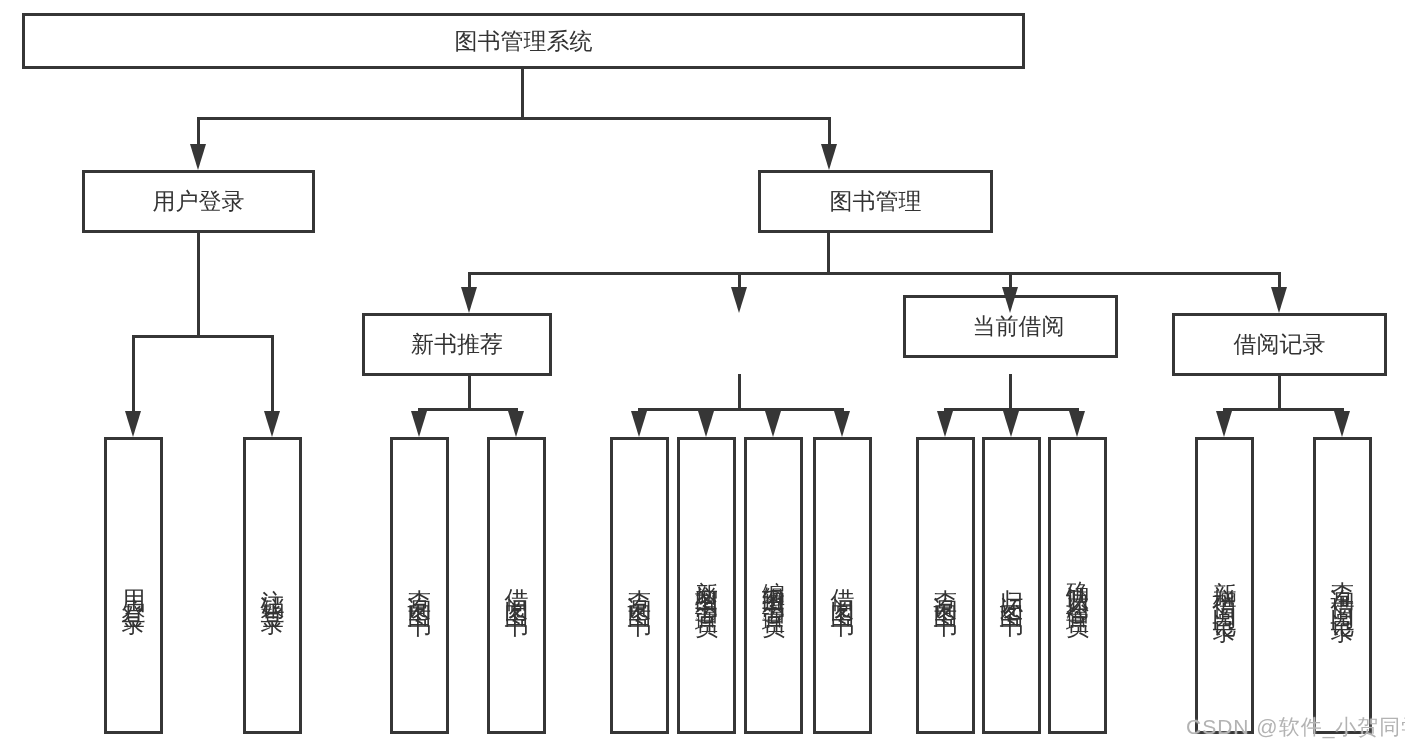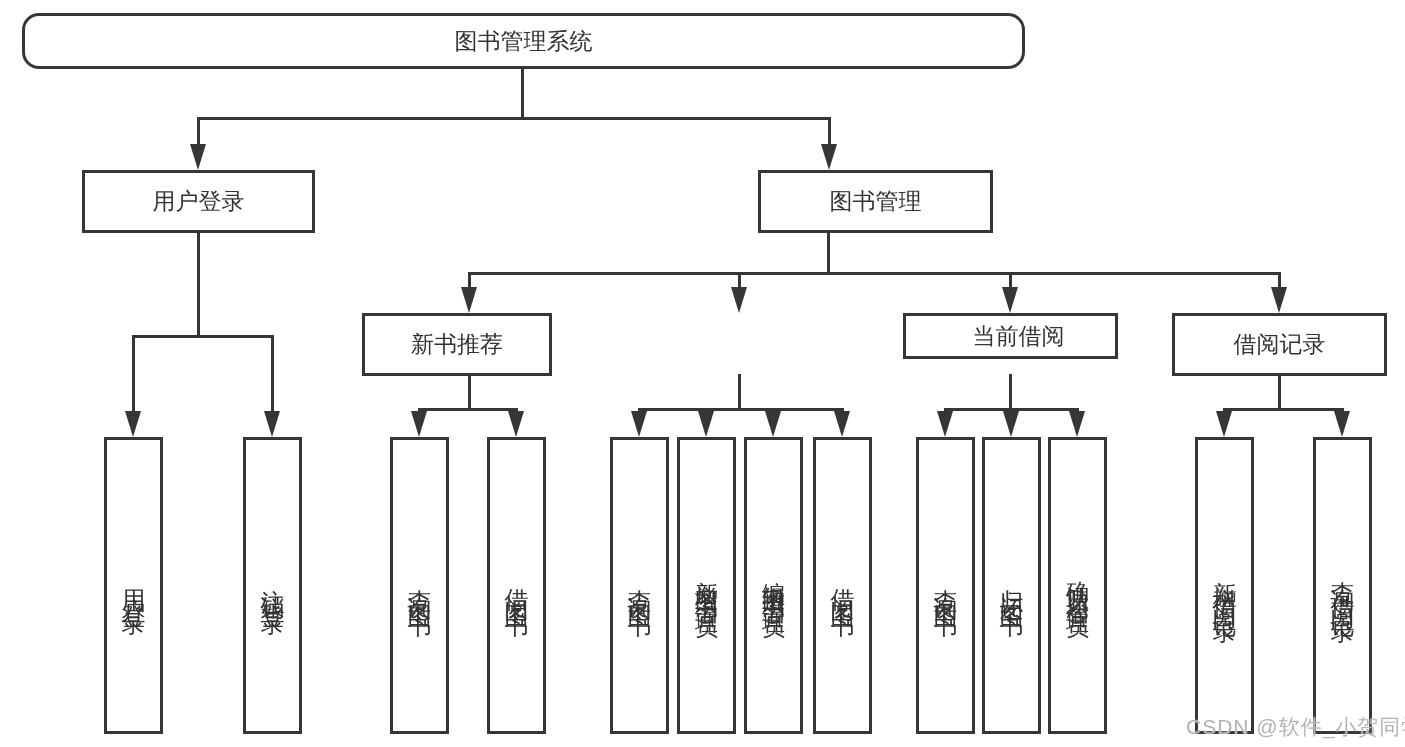--- a/index.html
+++ b/index.html
@@ -34,27 +34,27 @@
     position:absolute; left:1186px; top:713px; z-index:5;
     font-size:21px; letter-spacing:1px; white-space:nowrap;
     color:var(--wm,#b3b3b3); text-shadow:0 0 2px rgba(255,255,255,.85);
   }
 </style>
 </head>
 <body>
 
 <div id="canvas">
 
-  <div class="box" style="left:22px; top:13px; width:1003px; height:56px;border-radius:17px;">图书管理系统</div>
+  <div class="box" style="left:22px; top:13px; width:1003px; height:56px;">图书管理系统</div>
 
   <div class="box" style="left:82px; top:170px; width:233px; height:63px;">用户登录</div>
   <div class="box" style="left:712px; top:170px; width:235px; height:63px;margin-left:46px;">图书管理</div>
 
   <div class="box" style="left:362px; top:313px; width:190px; height:63px;">新书推荐</div>
-  <div class="box" style="left:903px; top:313px; width:215px; height:46px;padding-left:16px;">当前借阅</div>
+  <div class="box" style="left:903px; top:295px; width:215px; height:63px;padding-left:16px;">当前借阅</div>
   <div class="box" style="left:1172px; top:313px; width:215px; height:63px;">借阅记录</div>
 
   <div class="box leaf" style="left:104px;">
     <span class="vtext">用户登录</span>
   </div>
   <div class="box leaf" style="left:243px;">
     <span class="vtext">注销登录</span>
   </div>
 
   <div class="box leaf" style="left:390px;">

